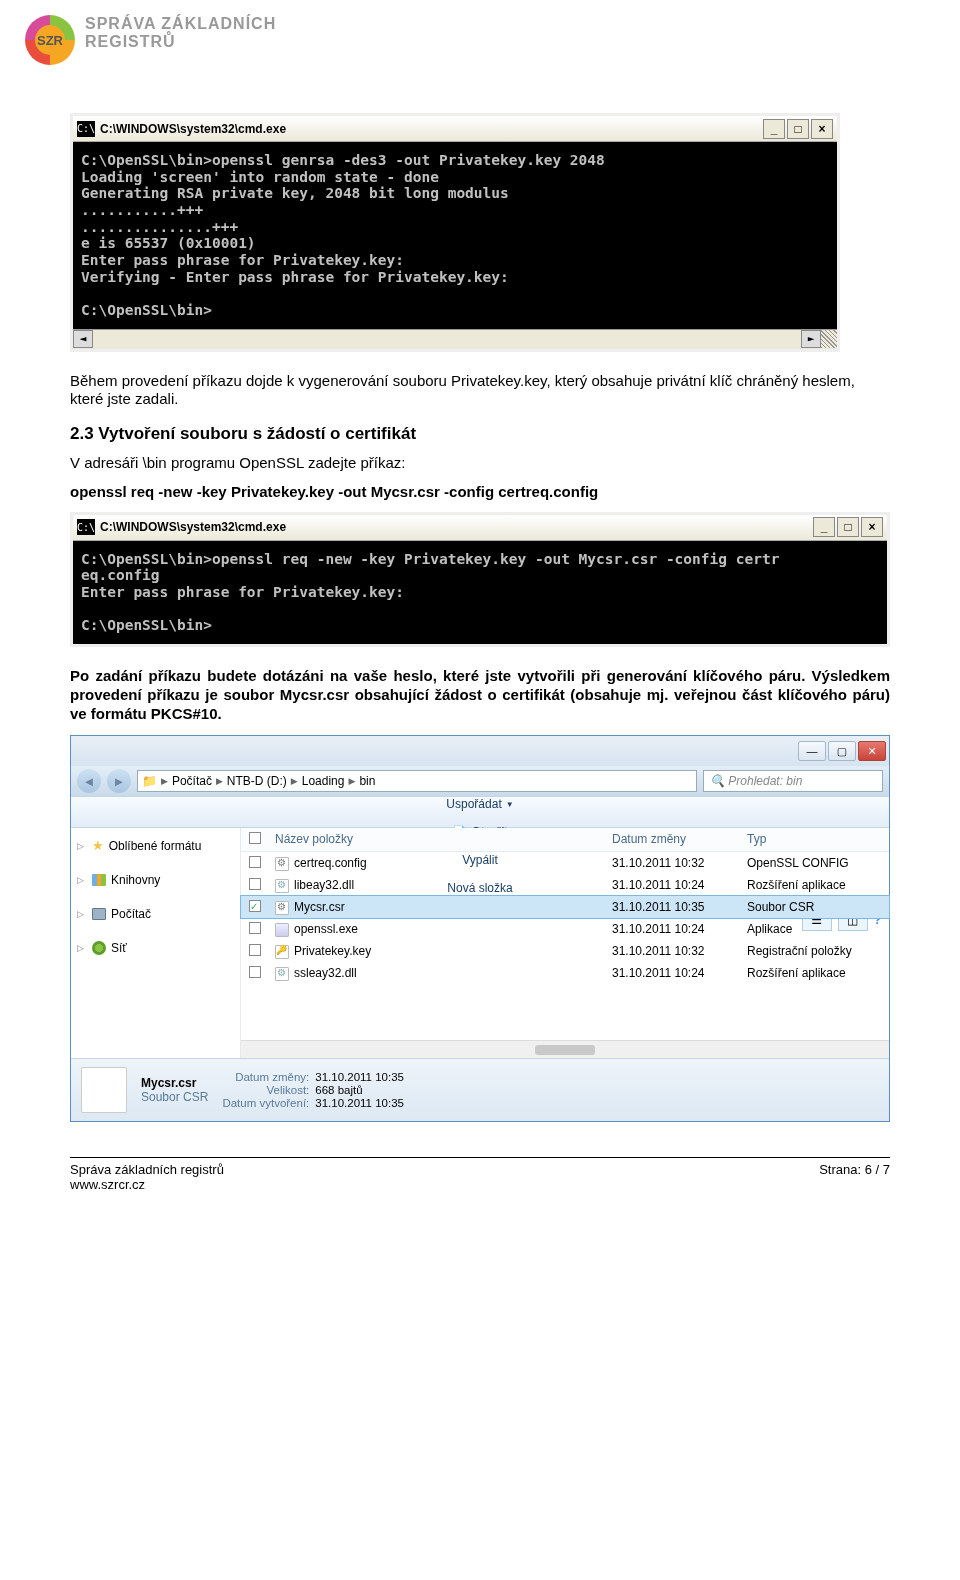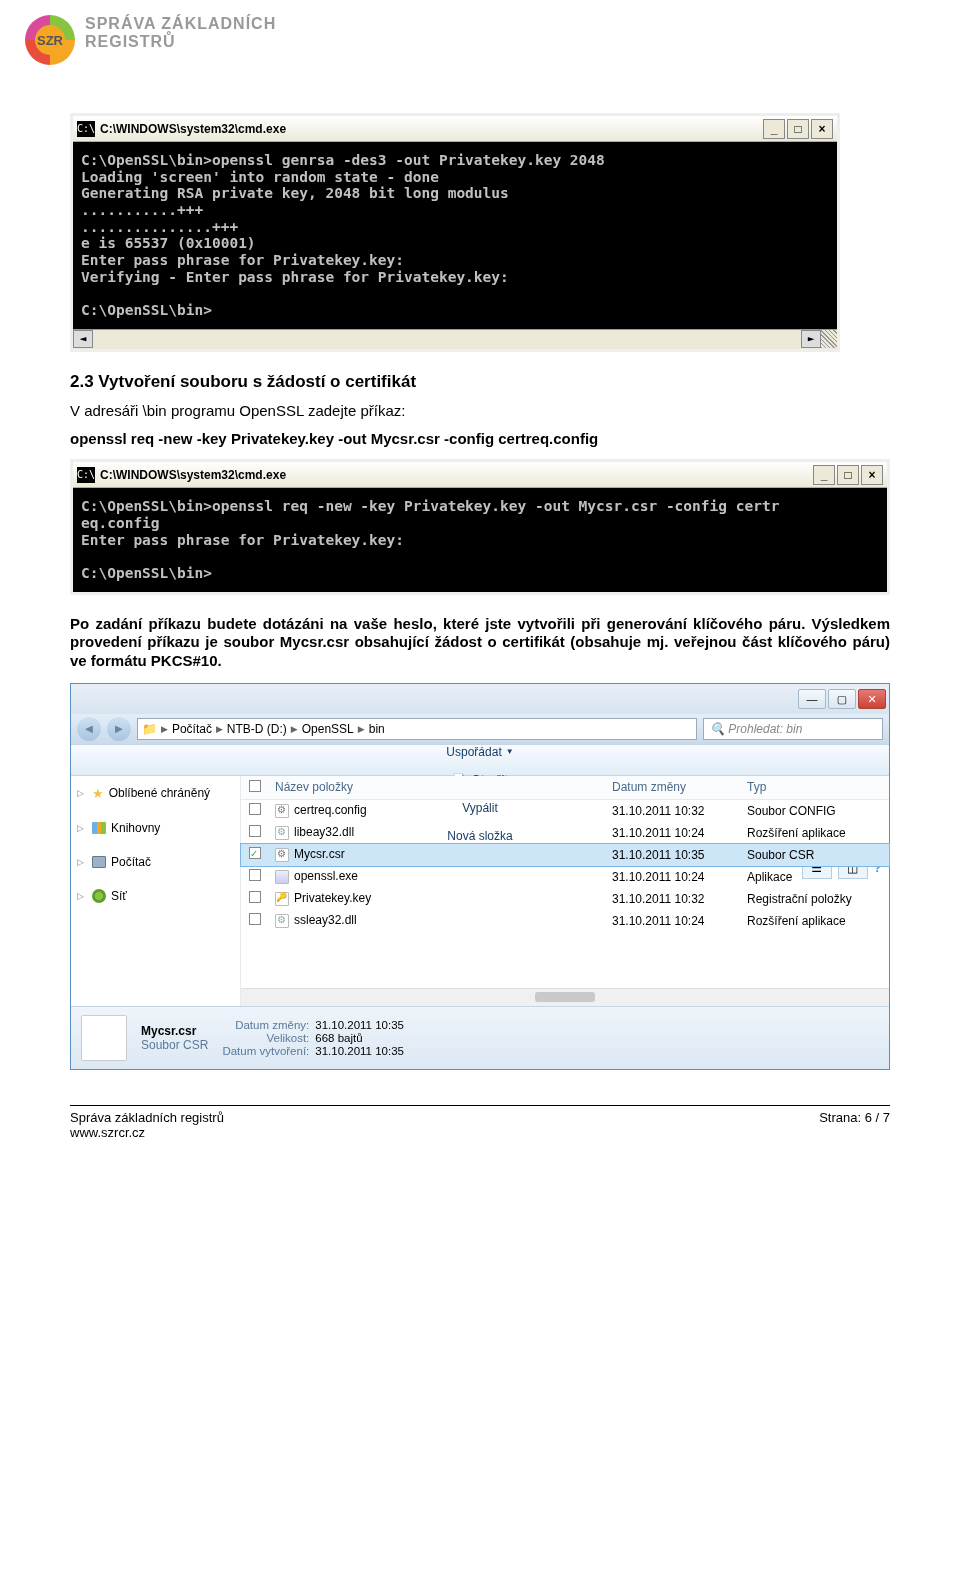--- a/index.html
+++ b/index.html
@@ -118,20 +118,21 @@
 
 C:\OpenSSL\bin&gt;</div>
     <div class="cmd-scroll">
       <div class="arrow">◄</div>
       <div style="flex:1"></div>
       <div class="arrow">►</div>
       <div class="cmd-grip"></div>
     </div>
   </div>
 
+  <p class="body-text">Během provedení příkazu dojde k vygenerování souboru Privatekey.key, který obsahuje privátní klíč chráněný heslem, které jste zadali.</p>
 
   <h3 class="section-heading">2.3  Vytvoření souboru s žádostí o certifikát</h3>
   <p class="body-text">V adresáři \bin programu OpenSSL zadejte příkaz:</p>
   <p class="body-text bold">openssl req -new -key Privatekey.key -out Mycsr.csr -config certreq.config</p>
 
   <div class="cmd-window" style="width: 820px;">
     <div class="cmd-titlebar">
       <span class="cmd-icon-box">C:\</span>
       <span class="title">C:\WINDOWS\system32\cmd.exe</span>
       <div class="cmd-buttons">
@@ -158,21 +159,21 @@
     <div class="exp-addr">
       <span class="navarrow">◄</span>
       <span class="navarrow">►</span>
       <div class="breadcrumb-box">
         <span>📁</span>
         <span class="crumb-sep">▶</span>
         <span>Počítač</span>
           <span class="crumb-sep">▶</span>
         <span>NTB-D (D:)</span>
           <span class="crumb-sep">▶</span>
-        <span>OpenSSL</span>
+        <span>Loading</span>
           <span class="crumb-sep">▶</span>
         <span>bin</span>
       </div>
       <div class="search-box">
         <span>🔍</span>&nbsp;
         <span>Prohledat: bin</span>
       </div>
     </div>
     <div class="exp-toolbar">
       <div class="tb-item">
@@ -197,21 +198,21 @@
             <span>◫</span>
           </div>
         <span style="color:#3b8de0;font-weight:bold;">?</span>
       </div>
     </div>
     <div class="exp-body">
       <div class="tree">
         <div class="tree-item">
             <span class="tree-arrow">▷</span>
             <span class="star">★</span>
-            <span>Oblíbené chráněný</span>
+            <span>Oblíbené formátu</span>
           </div>
         <div style="height:12px"></div>
         <div class="tree-item">
             <span class="tree-arrow">▷</span>
             <span class="libico"></span>
             <span>Knihovny</span>
           </div>
         <div style="height:12px"></div>
         <div class="tree-item">
             <span class="tree-arrow">▷</span>
@@ -230,21 +231,21 @@
           <div class="col-check"><span class="chk"></span></div>
           <div class="col-name">Název položky</div>
           <div class="col-date">Datum změny</div>
           <div class="col-type">Typ</div>
         </div>
         <div id="file-rows">
             <div class="fl-row">
               <div class="col-check"><span class="chk"></span></div>
               <div class="col-name"><span class="file-ico gear"></span>certreq.config</div>
               <div class="col-date">31.10.2011 10:32</div>
-              <div class="col-type">Soubor CONFIG</div>
+              <div class="col-type">OpenSSL CONFIG</div>
             </div>
             <div class="fl-row">
               <div class="col-check"><span class="chk"></span></div>
               <div class="col-name"><span class="file-ico dll"></span>libeay32.dll</div>
               <div class="col-date">31.10.2011 10:24</div>
               <div class="col-type">Rozšíření aplikace</div>
             </div>
             <div class="fl-row selected">
               <div class="col-check"><span class="chk checked"></span></div>
               <div class="col-name"><span class="file-ico gear"></span>Mycsr.csr</div>

